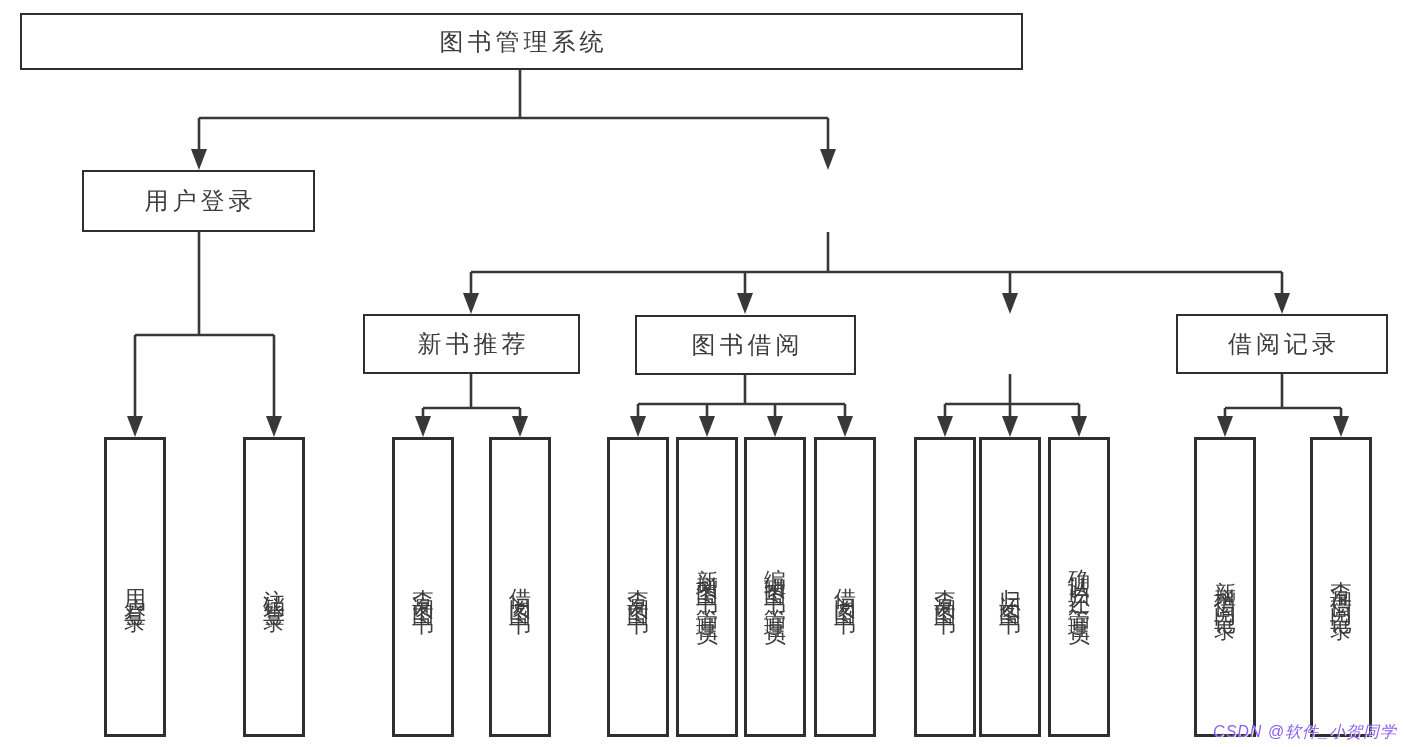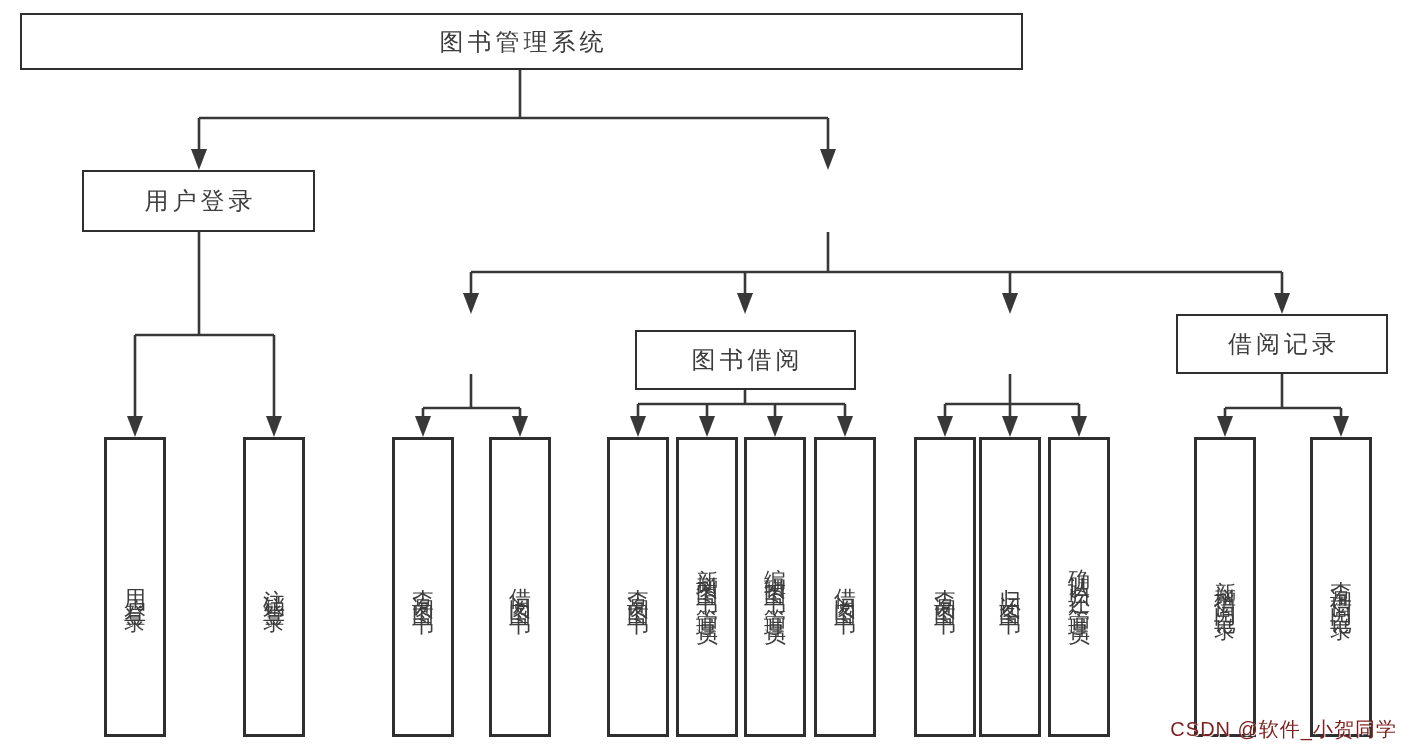--- a/index.html
+++ b/index.html
@@ -19,23 +19,24 @@
   }
   .vbox{
     position:absolute;box-sizing:border-box;background:#ffffff;
     border:3px solid #2f2f2f;top:437px;width:62px;height:300px;
     display:flex;align-items:center;justify-content:center;
     writing-mode:vertical-rl;text-orientation:mixed;
     font-size:22px;letter-spacing:8px;color:#3d3d3d;
   }
   .watermark{
     position:absolute;right:8px;bottom:4px;
-    font-size:20px;color:#7f1d1d;letter-spacing:1px;
+    font-size:16px;color:#8b5cf6;letter-spacing:1px;
     text-shadow:1px 1px 0 rgba(255,255,255,0.85);
     white-space:nowrap;
+    font-style:italic;
   }
 </style>
 </head>
 <body>
 
 <div class="canvas">
 
   <svg class="connectors" width="1405" height="747" viewBox="0 0 1405 747">
     <defs>
       <polygon id="ah" points="-8,-21 8,-21 0,0"></polygon>
@@ -68,21 +69,22 @@
       <use href="#ah" x="1079" y="437"></use>
       <use href="#ah" x="1225" y="437"></use>
       <use href="#ah" x="1341" y="437"></use>
     </g>
   </svg>
 
   <div class="hbox" style="left:20px;top:13px;width:1003px;height:57px">图书管理系统</div>
 
   <div class="hbox" style="left:82px;top:170px;width:233px;height:62px">用户登录</div>
 
-  <div class="hbox" style="left:635px;top:330px;width:221px;height:60px">图书借阅</div>
+  <div class="hbox" style="left:363px;top:314px;width:217px;height:60px">新书推荐</div>
+  <div class="hbox" style="left:635px;top:315px;width:221px;height:60px">图书借阅</div>
   <div class="hbox" style="left:1176px;top:314px;width:212px;height:60px">借阅记录</div>
 
   <div class="vbox" style="left:104px">用户登录</div>
   <div class="vbox" style="left:243px">注销登录</div>
 
   <div class="vbox" style="left:392px">查询图书</div>
   <div class="vbox" style="left:489px">借阅图书</div>
 
   <div class="vbox" style="left:607px">查询图书</div>
   <div class="vbox" style="left:676px">新增图书（管理员）</div>

